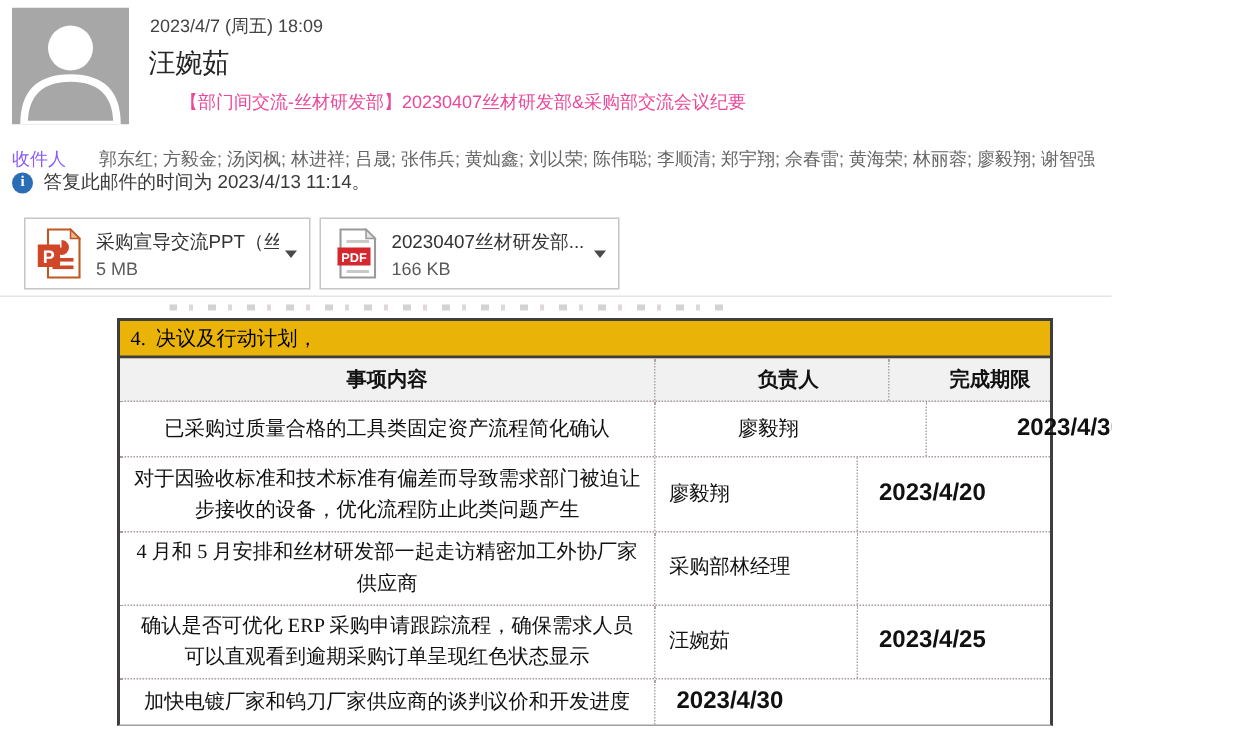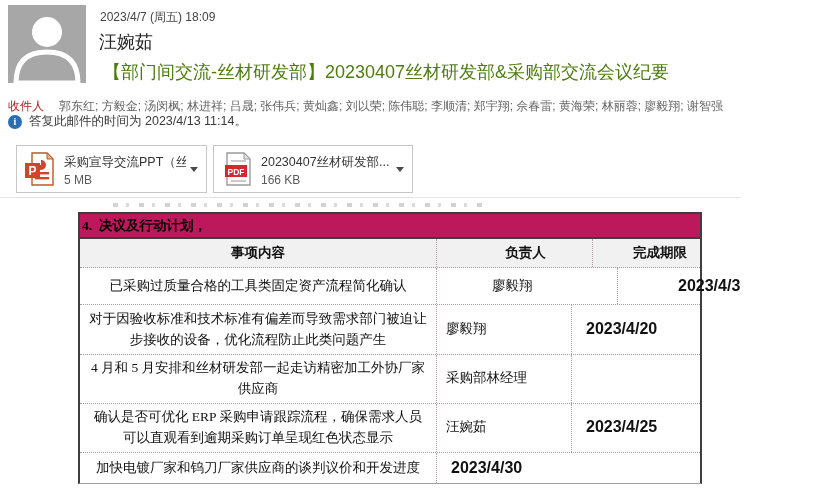--- a/index.html
+++ b/index.html
@@ -6,23 +6,23 @@
   html,body { background:#fff; }
   #screen {
     position:relative; width:741px; height:490px; background:#ffffff;
     font-family:"Liberation Sans","DejaVu Sans",sans-serif; overflow:hidden;
     color:#333;
   }
   
   .avatar { position:absolute; left:8px; top:5px; width:78px; height:78px; }
   .msg-date { position:absolute; left:100px; top:9px; font-size:12px; color:#434343; }
   .msg-sender { position:absolute; left:99px; top:30px; font-size:18px; color:#262626; }
-  .msg-subject { position:absolute; left:103px; top:60px; font-size:18px; color:#4d7c0f; white-space:nowrap; }
+  .msg-subject { position:absolute; left:120px; top:60px; font-size:12px; color:#ec4899; white-space:nowrap; }
   .recipients { position:absolute; left:8px; top:98px; width:824px; font-size:12px; color:#646464; white-space:nowrap; }
-  .recipients .label { color:#b91c1c; margin-right:15px; }
+  .recipients .label { color:#8b5cf6; margin-right:22px; }
   .infobar { position:absolute; left:8px; top:113px; font-size:12.5px; color:#3a3a3a; display:flex; align-items:center; gap:7px; }
   .info-icon { width:14px; height:14px; border-radius:50%; background:#2a6cb5; color:#fff;
     font-size:10px; font-weight:bold; text-align:center; line-height:14px;
     font-family:"Liberation Serif",serif; display:inline-block; }
   
   .att-card { position:absolute; top:145px; height:48px; background:#fff; border:1px solid #c6c6c6;
     display:flex; align-items:center; padding:0 4px 0 8px; cursor:default; }
   .att-card.c1 { left:16px;  width:191px; }
   .att-card.c2 { left:213px; width:200px; }
   .att-icon { width:30px; height:34px; flex:0 0 30px; margin-right:9px; }
@@ -32,22 +32,22 @@
   .att-chevron { flex:0 0 16px; height:100%; display:flex; align-items:center; justify-content:center; }
   .att-chevron .tri { width:0; height:0; border-left:4px solid transparent; border-right:4px solid transparent; border-top:5px solid #4a4a4a; }
   .header-divider { position:absolute; left:0; top:197px; width:837px; border-top:1px solid #e4e4e4; }
   
   .cut-text { position:absolute; left:113px; top:203px; width:370px; height:4px; opacity:.55;
     background:repeating-linear-gradient(90deg,#aeaeae 0 5px,transparent 5px 13px,#c5b9b9 13px 16px,transparent 16px 26px); }
   .minutes { position:absolute; left:78px; top:212px; width:624px;
     border-left:2px solid #3e3e3e; border-right:2px solid #3e3e3e; border-top:2px solid #3e3e3e;
     border-bottom:1px solid #9f9f9f; background:#fff;
     font-family:"Liberation Serif","DejaVu Serif",serif; color:#111; }
-  .sec-bar { height:25px; line-height:24px; background:#be185d; border-bottom:2px solid #3e3e3e;
-    font-weight:bold; font-size:13.5px; color:#000; padding-left:2px; white-space:pre; }
+  .sec-bar { height:25px; line-height:24px; background:#eab308; border-bottom:2px solid #3e3e3e;
+    font-weight:normal; font-size:13.5px; color:#000; padding-left:7px; white-space:pre; }
   .t-row { display:grid; grid-template-columns:357px 135px 1fr; align-items:center;
     border-bottom:1px dotted #a89a9a; }
   .t-head { background:#f1f1f1; height:29px; font-weight:bold; font-size:13.5px;gap:21px; }
   .t-head .cell { text-align:left; }
   .cell { padding:3px 8px; font-size:13.5px; line-height:1.55; align-self:stretch; display:flex; align-items:center; }
   .cell.c-item  { justify-content:center; text-align:center; border-right:1px dotted #b1a3a3; }
   .cell.c-owner { justify-content:flex-start; border-right:1px dotted #b1a3a3; padding-left:9px; }
   .cell.c-due   { justify-content:flex-start; padding-left:14px;
     font-family:Liberation Sans, sans-serif; font-weight:bold; font-size:16px; }
   .r1 { min-height:37px;gap:46px; } .r2 { min-height:50px; } .r3 { min-height:45px; }

